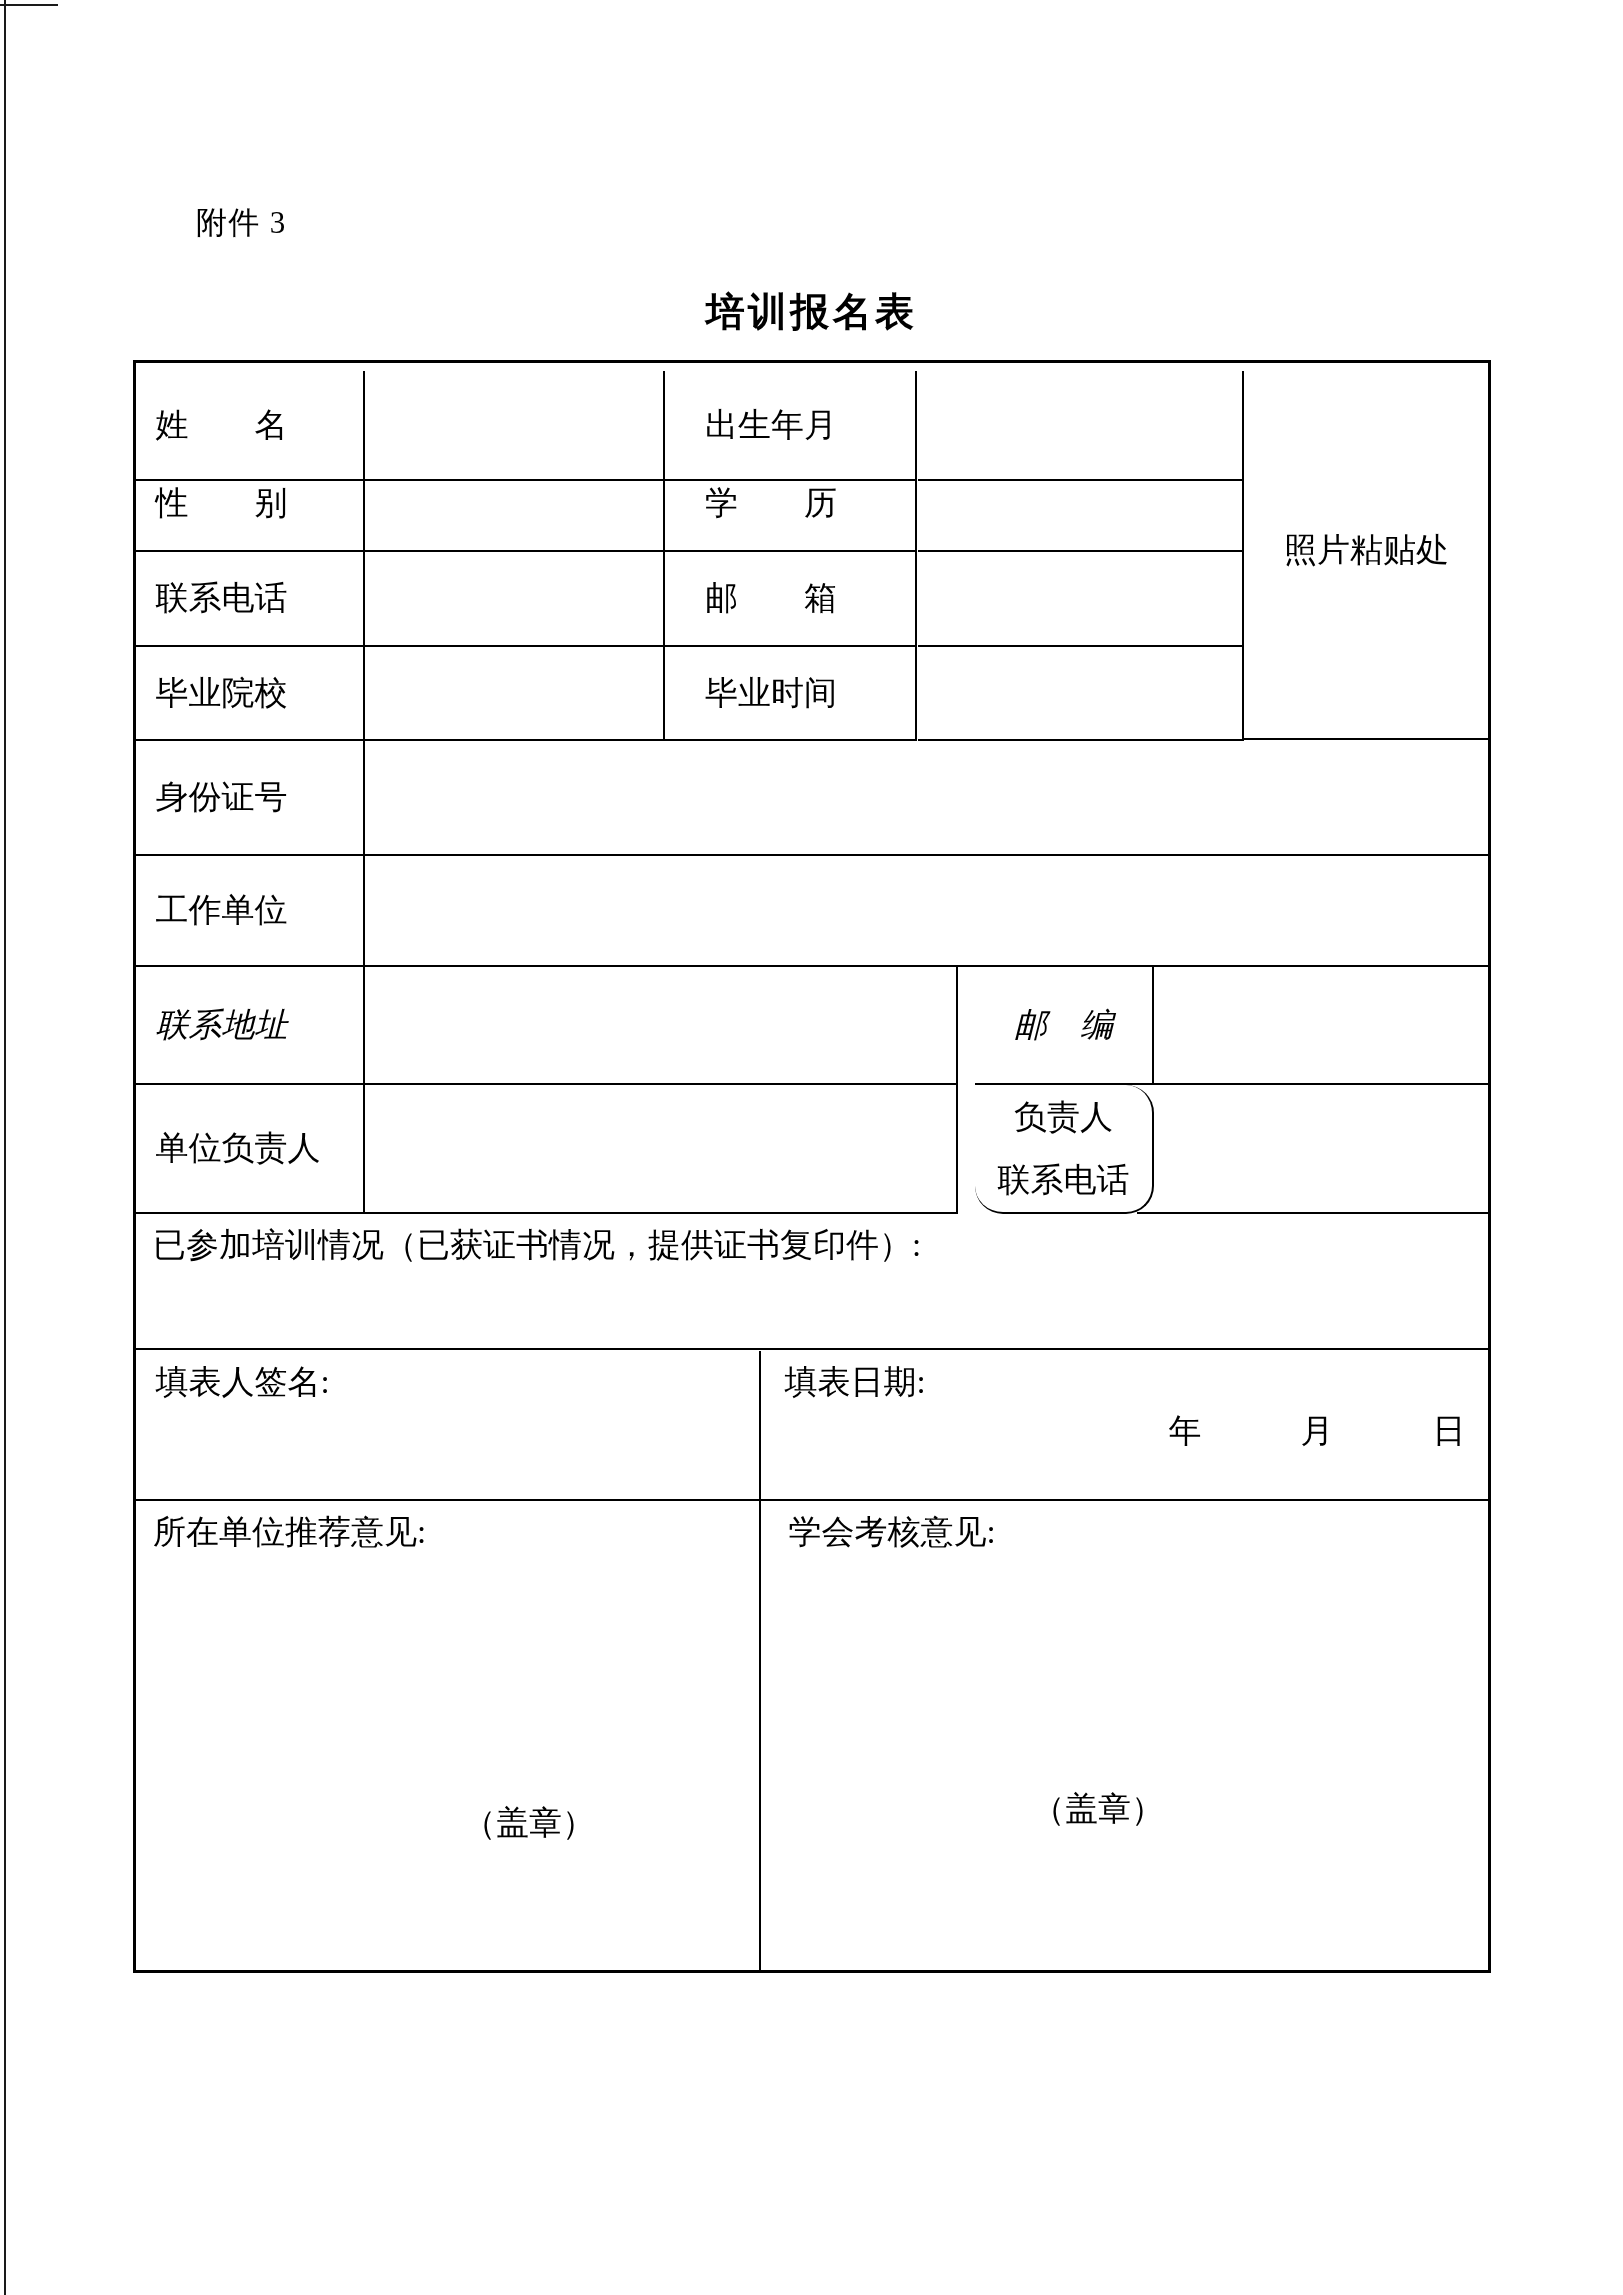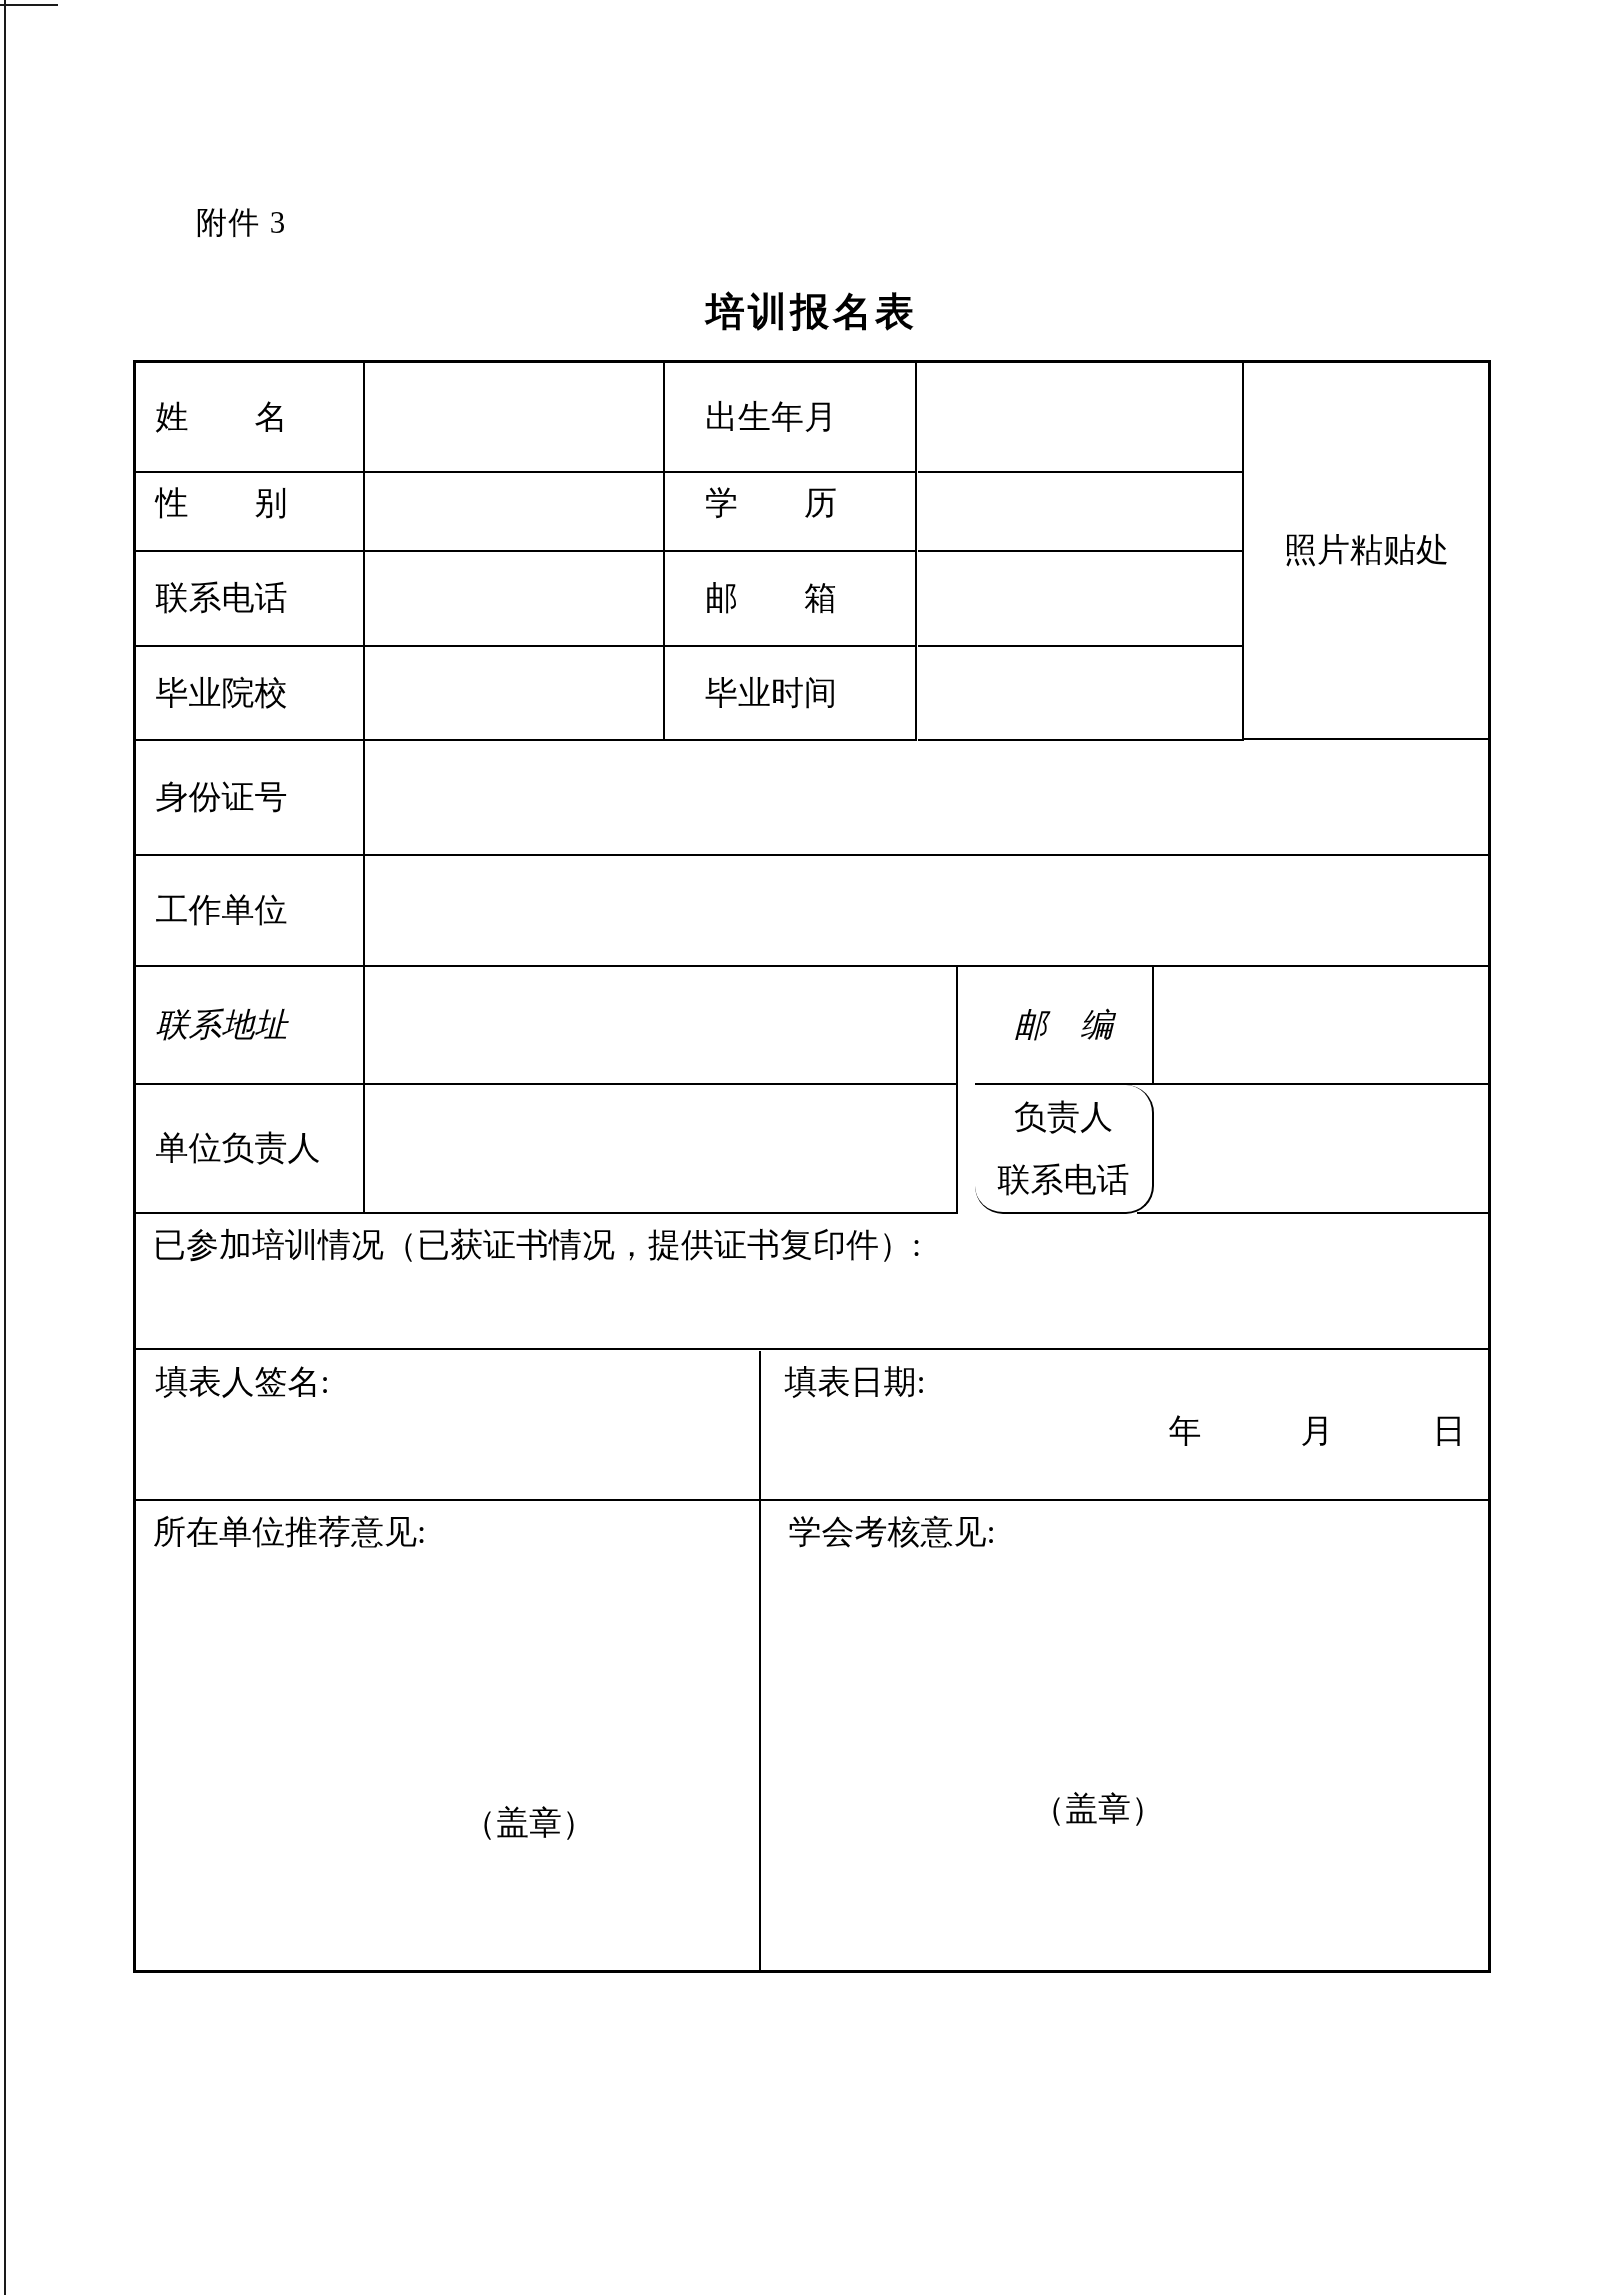--- a/index.html
+++ b/index.html
@@ -41,21 +41,21 @@
   }
   .no-r{border-right:none;}
   .no-b{border-bottom:none;}
   .pl30{padding-left:19.6px;}
   .pl60{padding-left:41px;}
   .ctr{justify-content:center;text-align:center;}
   .top{align-items:flex-start;padding-top:9.2px;}
   .col{flex-direction:column;justify-content:center;line-height:1.9;border-radius:28px;}
 
   
-  .rA1{top:0;height:110px;}
+  .rA1{top:8px;height:110px;}
   .rA2{top:94px;height:95px;}
   .rA3{top:189px;height:95px;}
   .rA4{top:284px;height:94px;}
   .cL1{left:0;width:229px;}
   .cV1{left:229px;width:300px;}
   .cL2{left:528px;width:253px;}
   .cV2{left:782px;width:326px;}
   .photo{left:1108px;top:0;width:245px;height:377px;}
 
   

